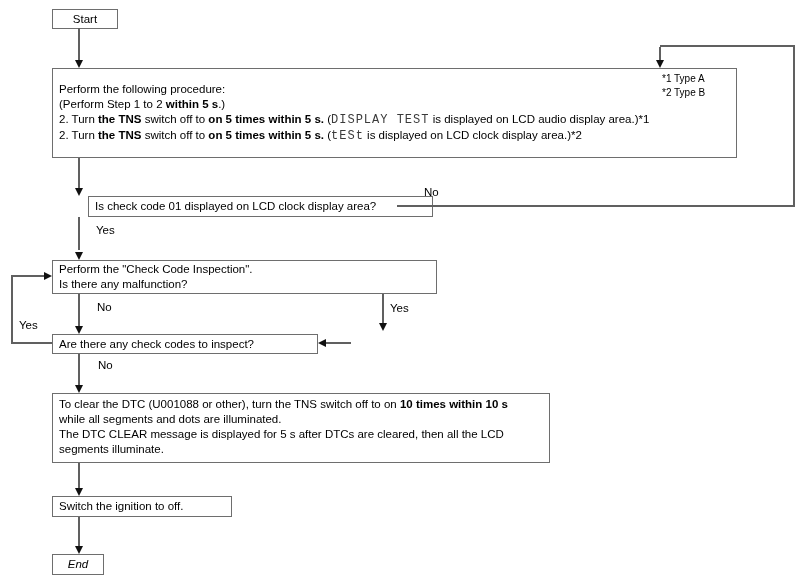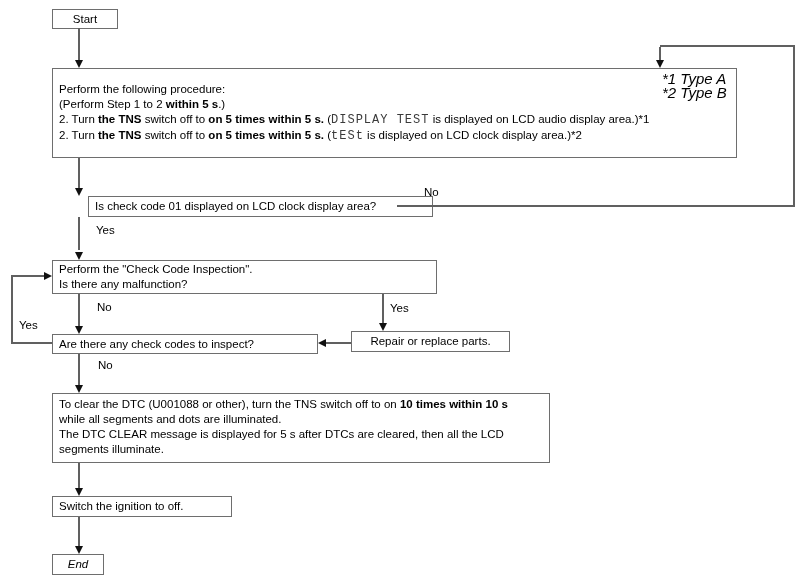--- a/index.html
+++ b/index.html
@@ -11,21 +11,21 @@
   .box.center{display:flex;align-items:center;justify-content:center;}
   .rich-line{white-space:nowrap;}
   .lcd{font-family:Liberation Mono, monospace;font-size:12px;letter-spacing:1px;color:#3a3a3a;}
   b,.b{font-weight:bold;}
   .ln{position:absolute;background:#606060;}
   .ah{position:absolute;width:0;height:0;}
   .ah.down{border-left:4px solid transparent;border-right:4px solid transparent;border-top:8px solid #111;}
   .ah.left{border-top:4px solid transparent;border-bottom:4px solid transparent;border-right:8px solid #111;}
   .ah.right{border-top:4px solid transparent;border-bottom:4px solid transparent;border-left:8px solid #111;}
   .lbl{position:absolute;font-size:11.5px;line-height:13px;color:#000;white-space:nowrap;}
-  .notes{position:absolute;left:662px;top:72px;font-size:15px;line-height:14px;text-align:left;font-style:italic;}
+  .notes{position:absolute;left:662px;top:72px;font-size:10px;line-height:14px;text-align:left;}
 </style>
 </head>
 <body>
 
 <div id="canvas">
 
   <div class="box center" style="left:52px;top:9px;width:66px;height:20px;">
     <span>Start</span>
   </div>
 
@@ -46,23 +46,20 @@
 
   <div class="box" style="left:52px;top:260px;width:385px;height:34px;padding:1px 6px 0 6px;">
     <div class="rich-line"><span>Perform the "Check Code Inspection".</span></div>
     <div class="rich-line"><span>Is there any malfunction?</span></div>
   </div>
 
   <div class="box pad" style="left:52px;top:334px;width:266px;height:20px;">
     <span>Are there any check codes to inspect?</span>
   </div>
 
-  <div class="box center" style="left:351px;top:331px;width:159px;height:21px;">
-    <span>Repair or replace parts.</span>
-  </div>
 
   <div class="box" style="left:52px;top:393px;width:498px;height:70px;padding:3px 6px 0 6px;">
     <div class="rich-line"><span>To clear the DTC (U001088 or other), turn the TNS switch off to on </span><span class="b">10 times within 10 s</span></div>
     <div class="rich-line"><span>while all segments and dots are illuminated.</span></div>
     <div class="rich-line"><span>The DTC CLEAR message is displayed for 5 s after DTCs are cleared, then all the LCD</span></div>
     <div class="rich-line"><span>segments illuminate.</span></div>
   </div>
 
   <div class="box pad" style="left:52px;top:496px;width:180px;height:21px;">
     <span>Switch the ignition to off.</span>

